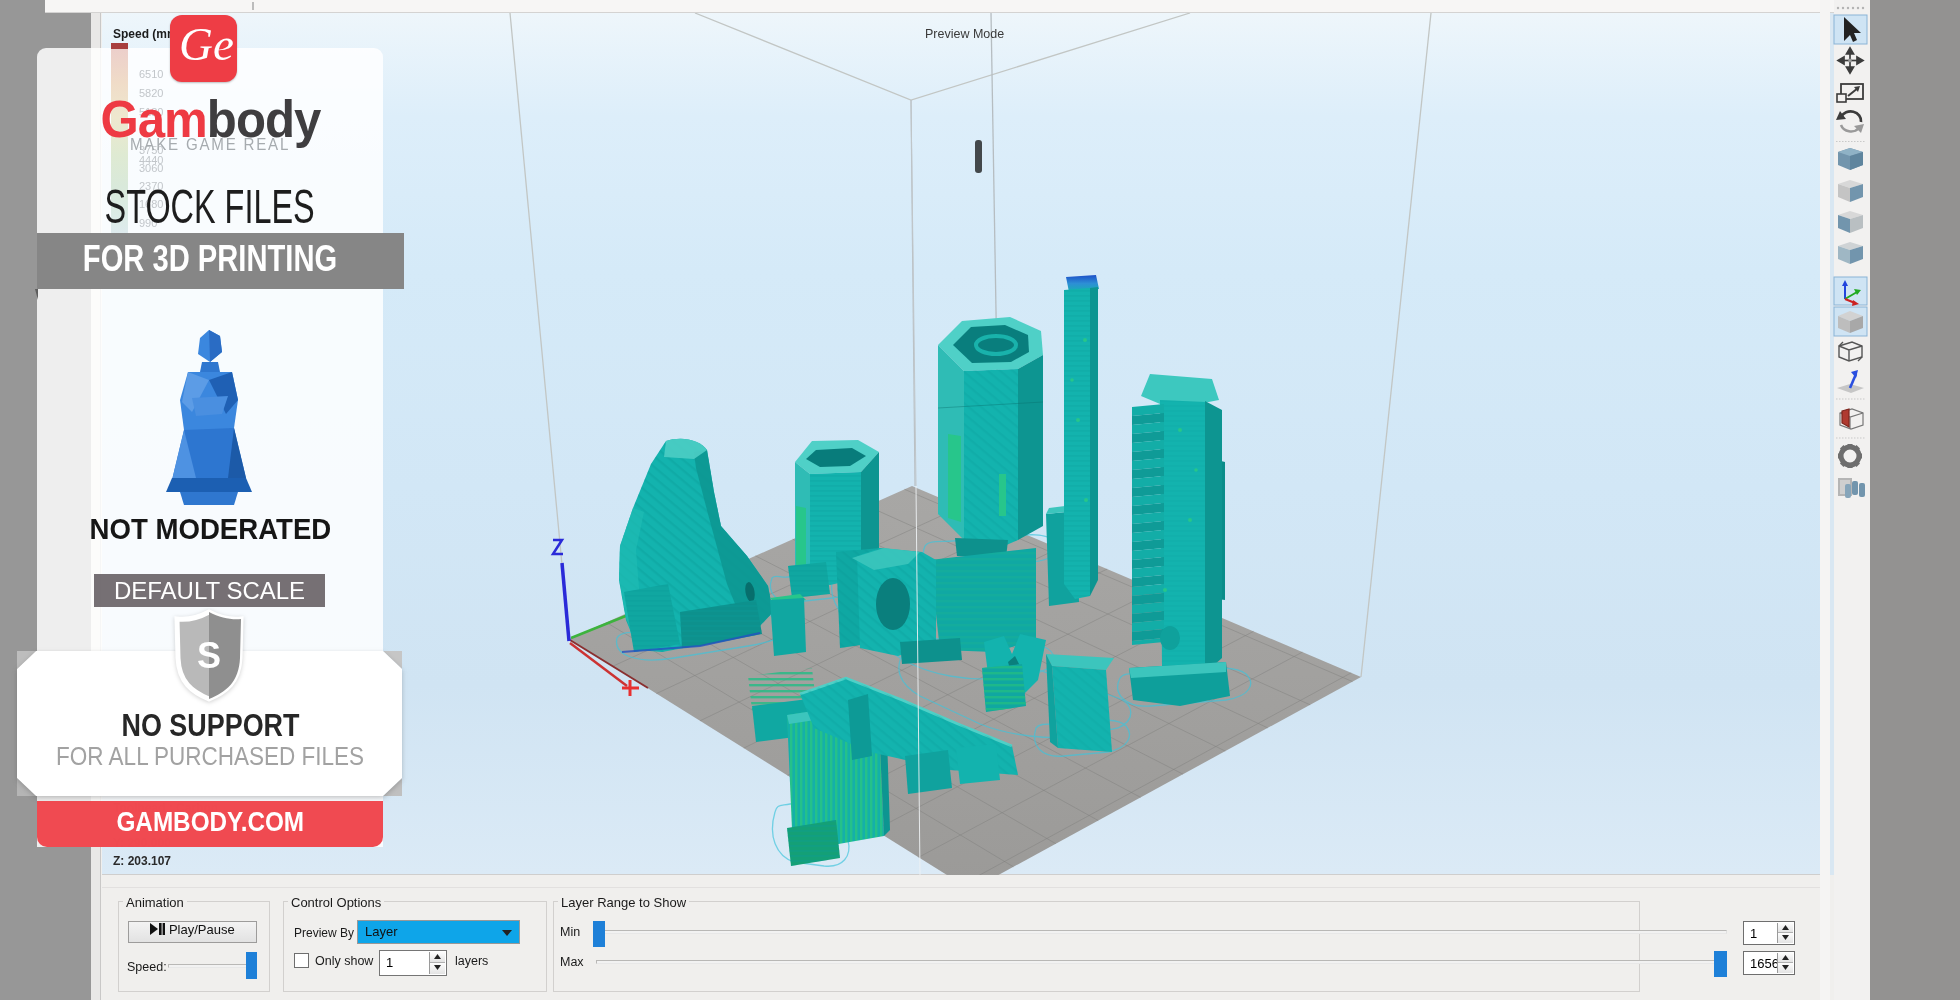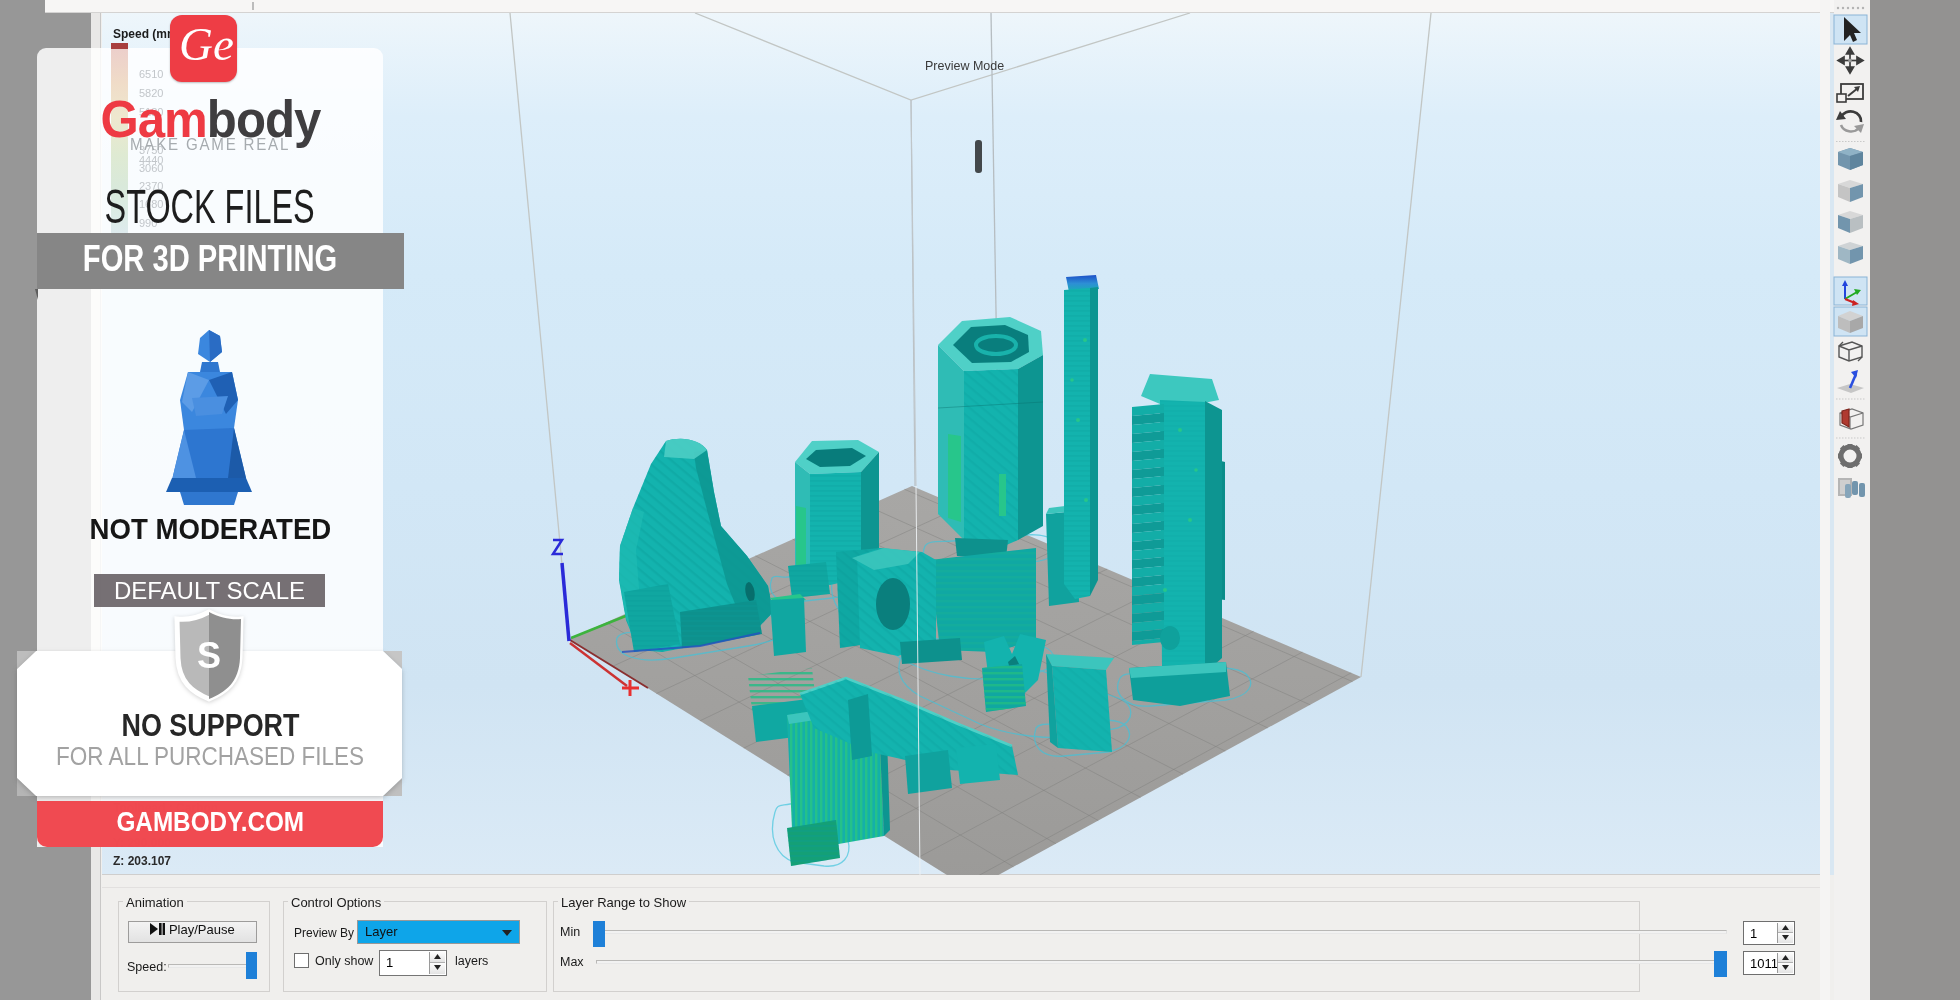--- a/index.html
+++ b/index.html
@@ -5,21 +5,21 @@
   * { margin:0; padding:0; box-sizing:border-box; }
   html,body { width:1960px; height:1000px; overflow:hidden; background:#f0efed;
     font-family:"Liberation Sans", sans-serif; }
   .abs { position:absolute; }
   #leftstrip { left:0; top:0; width:91px; height:1000px; background:#979797; }
   #leftgap { left:91px; top:0; width:10px; height:1000px; background:#e9e8e7; border-right:1px solid #c9c8c7;}
   #topstrip { left:45px; top:0; width:1789px; height:13px; background:#f7f6f5; border-bottom:1px solid #d4d3d2;}
   #toptick { left:252px; top:2px; width:2px; height:8px; background:#bcbcbc; }
   #viewport { left:102px; top:13px; width:1718px; height:862px; border-bottom:1px solid #cfcecd;
      background:linear-gradient(180deg,#eef6fb 0%, #ddeefa 12%, #d5eaf8 30%, #d2e7f6 55%, #d0e4f3 78%, #dbeaf6 100%); }
-  #prevmode { left:925px; top:27px; font-size:12.5px; color:#3a3a3a;margin-top:32px; }
+  #prevmode { left:925px; top:27px; font-size:12.5px; color:#3a3a3a; }
   #speedlbl { left:113px; top:27px; font-size:12px; font-weight:700; color:#1b1b1b; }
   #legendtop { left:111px; top:43px; width:17px; height:6px; background:#a83e3e; z-index:6;}
   #legendbar { left:111px; top:49px; width:17px; height:190px; z-index:6;
      background:linear-gradient(180deg,#eccfcb 0%,#f0dcc8 18%,#eee8cf 36%,#dfead2 55%,#d9e9da 72%,#dcebe6 88%,#dfeaf0 100%); }
   .leglbl { position:absolute; left:139px; width:40px; font-size:11px; color:#c2c6ca; z-index:6;}
   #info { left:113px; top:800px; font-size:12px; font-weight:700; color:#2a2a2a; line-height:17.5px; }
   #bottompanel { left:102px; top:875px; width:1718px; height:125px; background:#f0efed; }
   #bottomline { left:102px; top:887px; width:1718px; height:1px; background:#e2e0df; }
   .gbox { position:absolute; border:1px solid #d2d0ce; }
   .glbl { position:absolute; top:-7px; left:4px; background:#f0efed; padding:0 3px; font-size:13px; color:#1a1a1a; }
@@ -404,21 +404,21 @@
         <svg width="7" height="5" viewBox="0 0 7 5">
           <polygon points="0,0 7,0 3.5,5" fill="#222"></polygon>
         </svg>
       </div>
   </div>
 </div>
 <div class="ctl" style="left:560px;top:955px;">Max</div>
 <div class="track" style="left:596px;top:960px;width:1131px;"></div>
 <div class="thumb" style="left:1714px;top:951px;width:13px;height:26px;"></div>
 <div class="spin" style="left:1743px;top:951px;">
-  <div class="v">1011</div>
+  <div class="v">1656</div>
   <div class="spinbtns">
     <div class="sb up">
         <svg width="7" height="5" viewBox="0 0 7 5">
           <polygon points="3.5,0 7,5 0,5" fill="#222"></polygon>
         </svg>
       </div>
     <div class="sb dn">
         <svg width="7" height="5" viewBox="0 0 7 5">
           <polygon points="0,0 7,0 3.5,5" fill="#222"></polygon>
         </svg>

